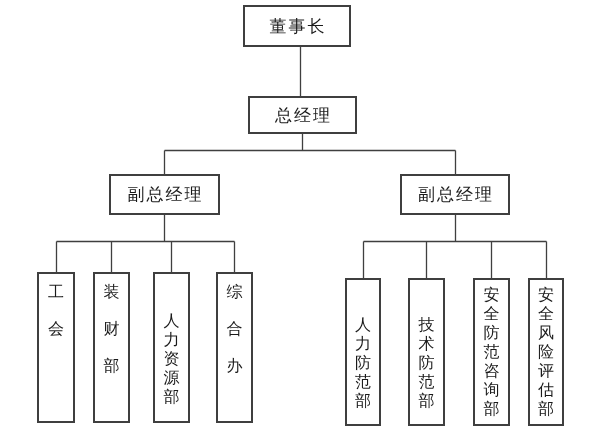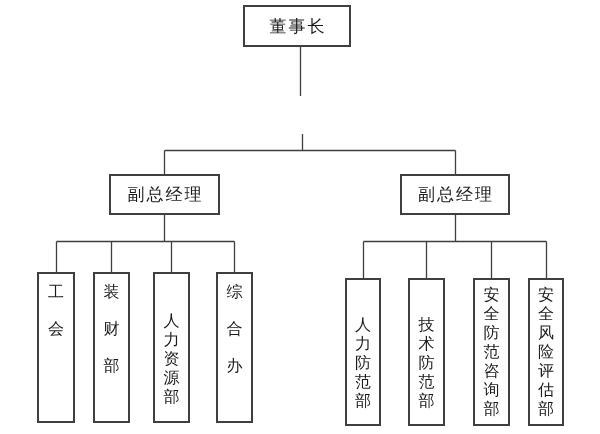--- a/index.html
+++ b/index.html
@@ -85,20 +85,23 @@
              M363.5 241.5 V278
              M426.5 241.5 V278
              M491.5 241.5 V278
              M546.5 241.5 V278"></path>
   </svg>
 
   <div class="box hbox" id="n-chairman">
     <span class="hlabel">董事长</span>
   </div>
 
+  <div class="box hbox" id="n-gm">
+    <span class="hlabel">总经理</span>
+  </div>
 
   <div class="box hbox" id="n-dep-l">
     <span class="hlabel">副总经理</span>
   </div>
 
   <div class="box hbox" id="n-dep-r">
     <span class="hlabel">副总经理</span>
   </div>
 
   <div class="box vbox v-top" id="n-l1">

